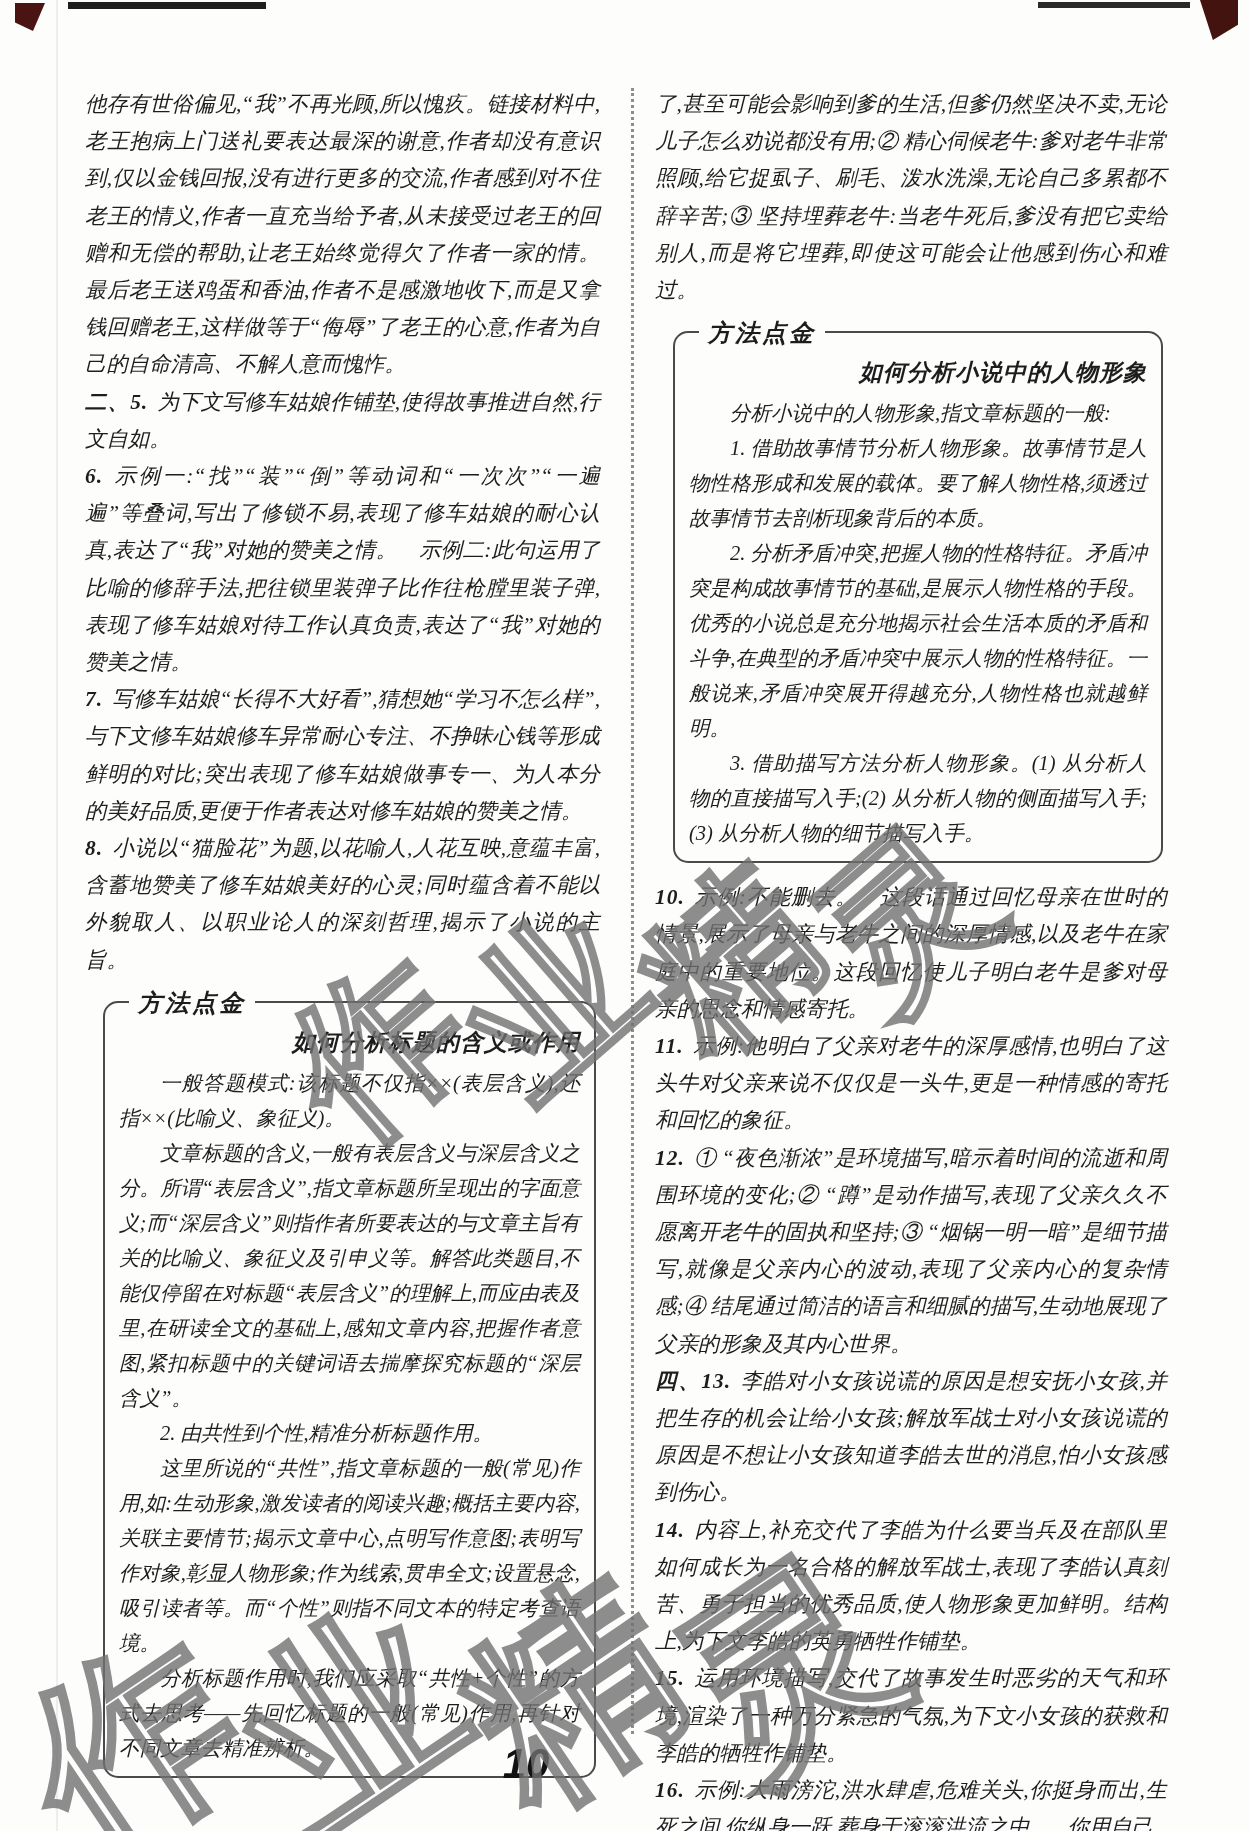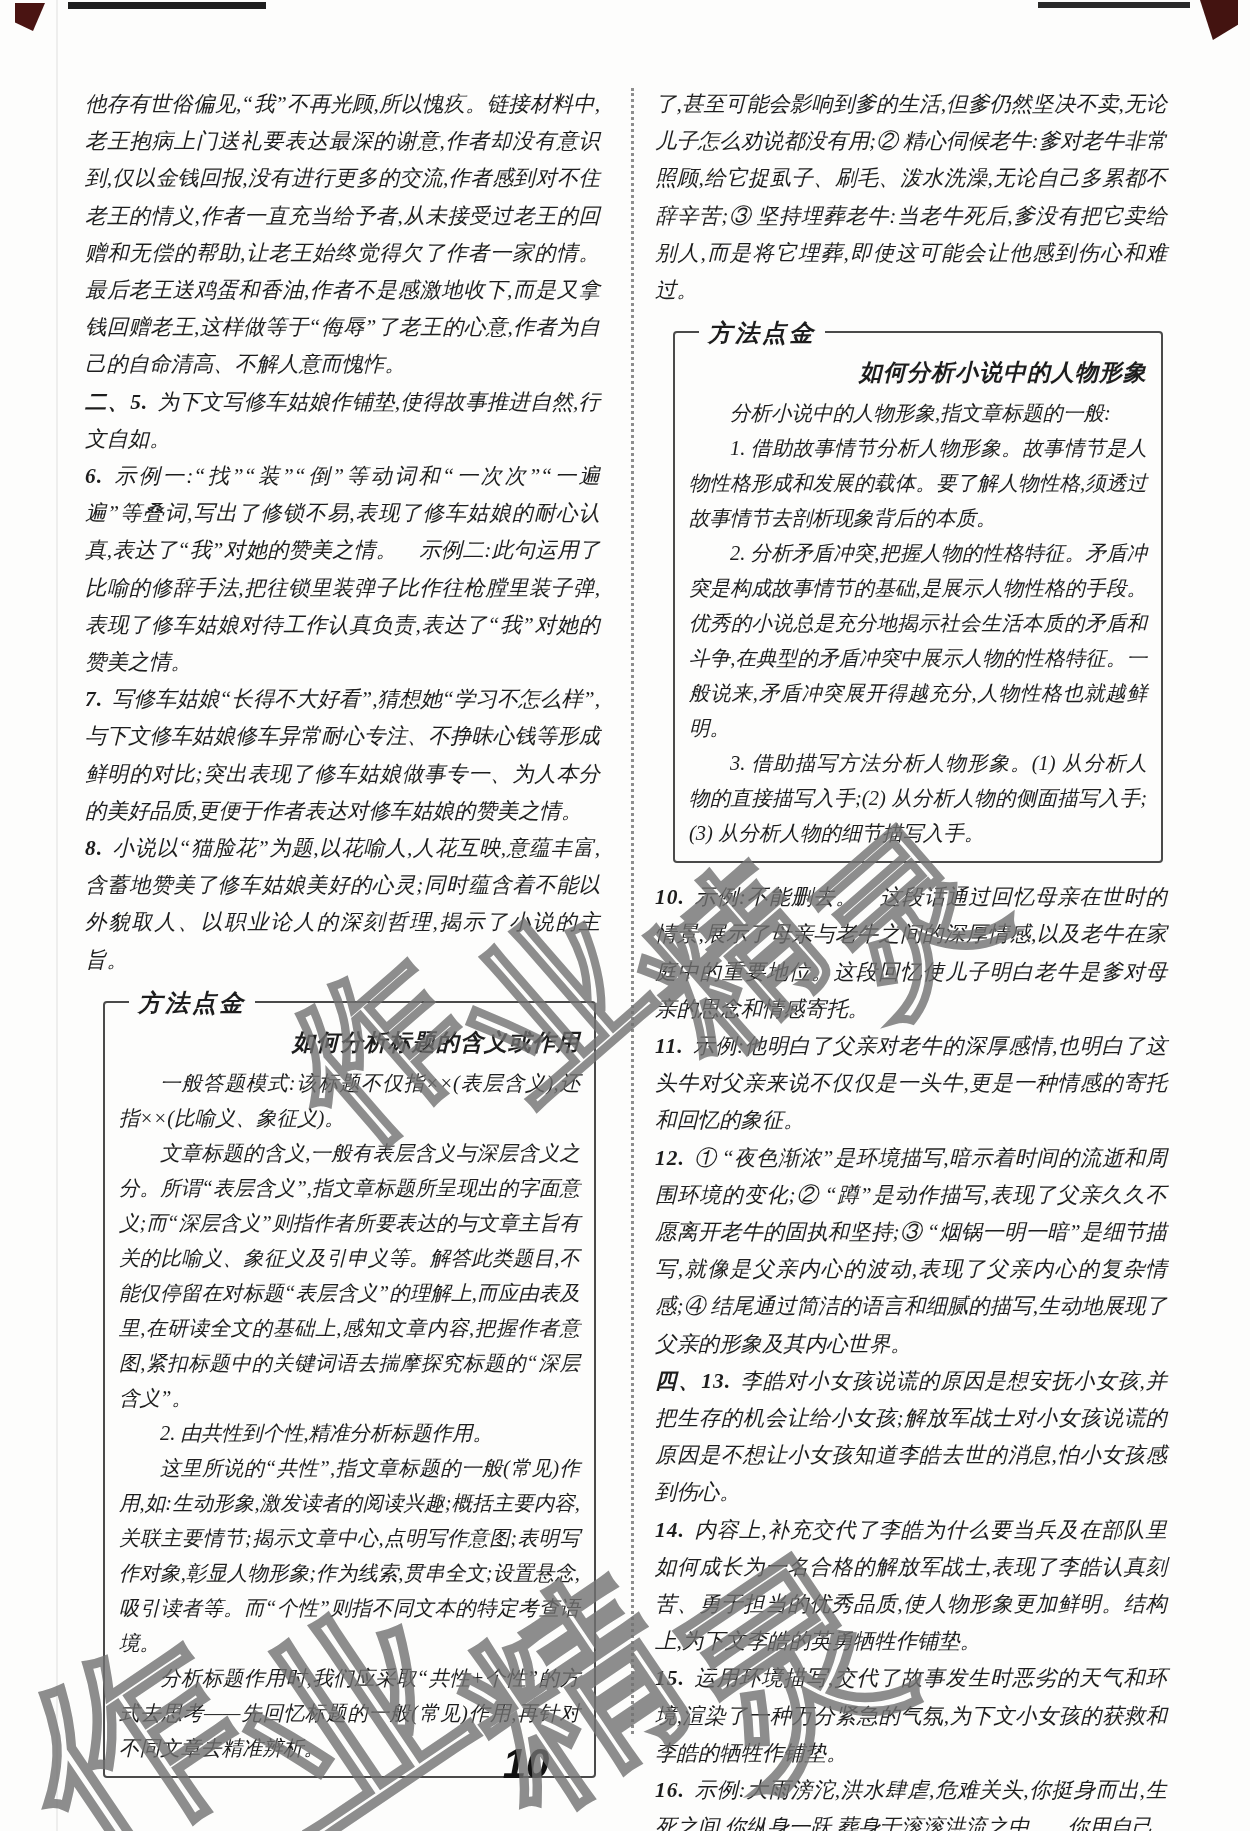--- a/index.html
+++ b/index.html
@@ -23,21 +23,21 @@
   .column { position:absolute; top:86px; text-align:justify;font-style:italic; }
   .col-left  { left:85px;  width:515px; }
   .col-right { left:655px; width:512px; }
 
   .divider { position:absolute; left:631px; top:88px; height:1646px; width:0;
     border-left:3px dotted #8d8d8d; }
 
   p.ans { font-size:21.4px; line-height:37.2px; text-align:justify; }
   p.ans b.px { font-weight:bold; padding-right:9px; letter-spacing:1px; }
 
-  .method-box { position:relative; border:2px solid #4a4a4a; border-radius:4px;
+  .method-box { position:relative; border:2px solid #4a4a4a; border-radius:15px;
     margin:22px 4px 16px 18px; padding:24px 14px 10px 14px; background:transparent; }
   .method-box .mlabel { position:absolute; top:-16px; left:24px; background:#fdfdfc;
     padding:0 9px; font-family:"Liberation Sans","DejaVu Sans",sans-serif;
     font-weight:bold; font-size:24px; letter-spacing:3px; }
   .method-box .mtitle { text-align:right;
     font-family:"Liberation Sans","DejaVu Sans",sans-serif;
     font-weight:bold; font-size:23px; letter-spacing:1px; margin:0 0 8px 0; }
   .method-box p.bp { font-size:20.5px; line-height:35px; text-indent:2em; text-align:justify; }
 
   .pageno { position:absolute; left:0; top:1740px; width:1052px; text-align:center;

